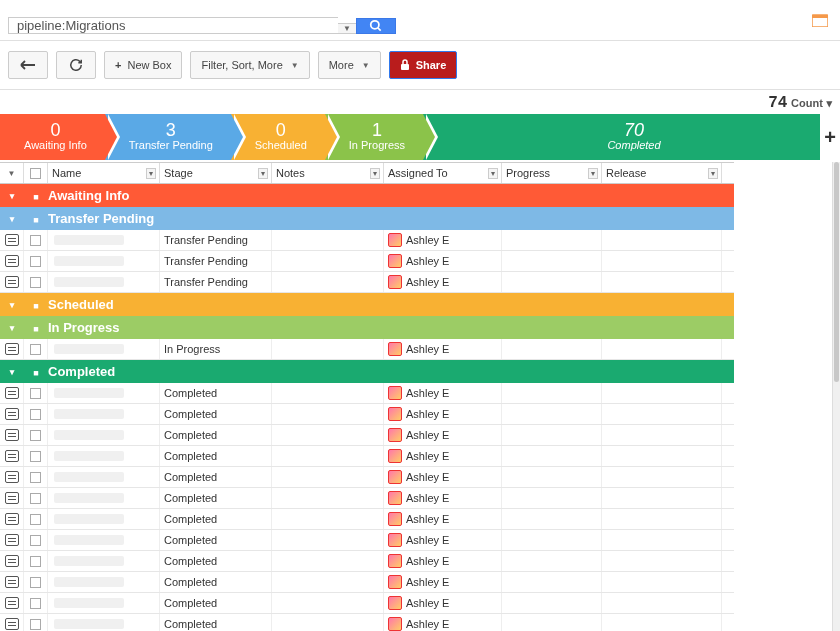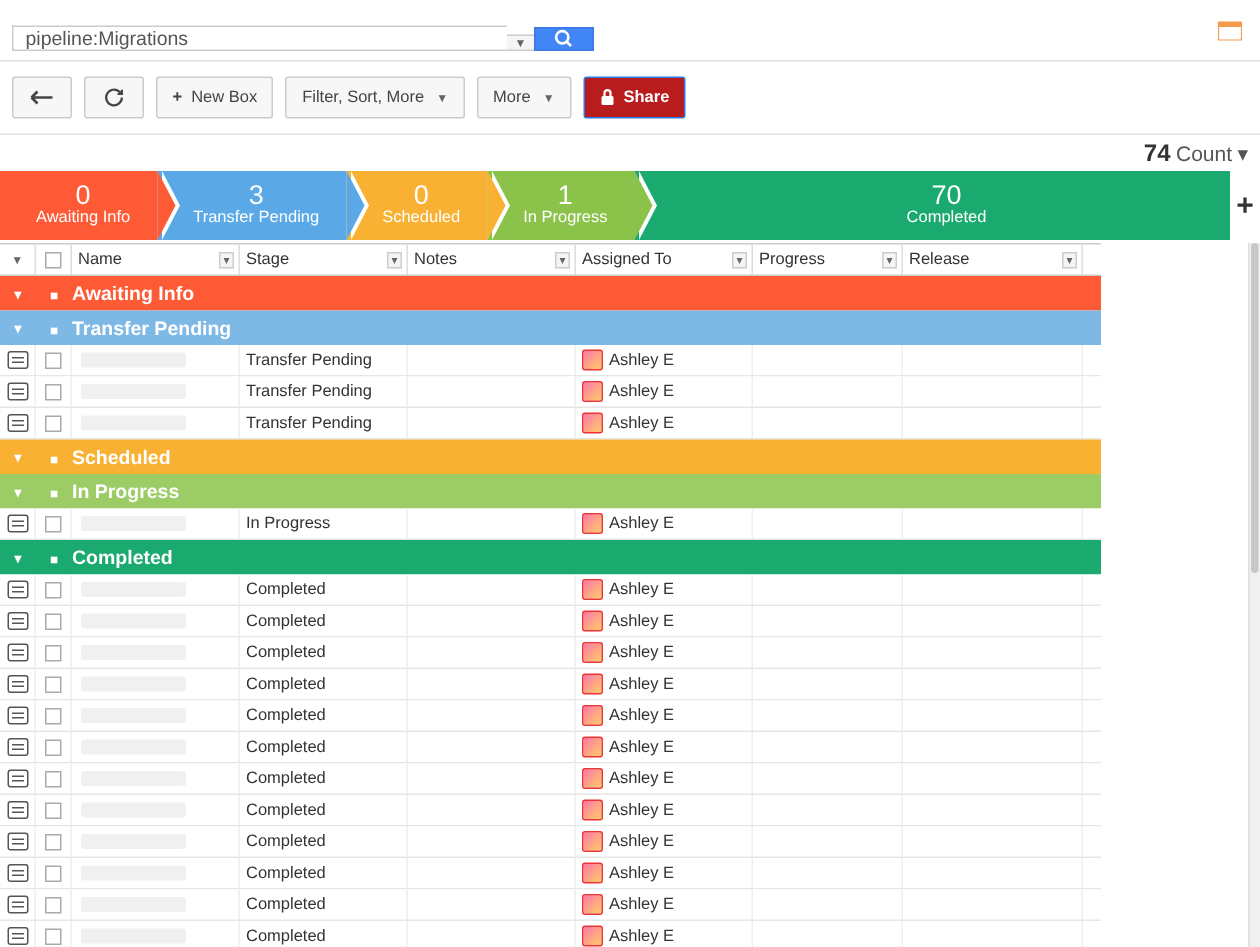--- a/index.html
+++ b/index.html
@@ -17,37 +17,37 @@
 .toolbar { display: flex; align-items: center; gap: 8px; padding: 10px 8px; border-bottom: 1px solid #e0e0e0; }
 .tbtn { height: 28px; padding: 0 10px; border: 1px solid #ccc; border-radius: 2px; background: #f7f7f7; display: flex; align-items: center; gap: 6px; font-size: 11px; color: #444; cursor: pointer; }
 .tbtn.icon-only { width: 40px; justify-content: center; }
 .tbtn.share { background: #b91c1c; border-color: #3079ed; color: #fff; font-weight: bold; }
 .tbtn .caret { font-size: 8px; color: #666; margin-left: 2px; }
 
 
 .titlerow { display: flex; align-items: baseline; padding: 4px 8px 2px; }
 .page-title { font-size: 20px; color: #555; font-weight: normal; }
 .count-wrap { margin-left: auto; font-size: 13px; }
-.count-n { font-size: 16px; font-weight: bold; }
-.count-l { font-size: 14px; color: #555; }
+.count-n { font-size: 16px; font-weight: bold; font-family: Liberation Mono, monospace; }
+.count-l { font-size: 11px; color: #555; font-weight: bold; }
 
 
 .pipeline { display: flex; position: relative; height: 46px; margin: 0 0 2px 0; }
 .stage { position: relative; color: #fff; display: flex; flex-direction: column; align-items: center; justify-content: center; padding: 0 18px 0 24px; cursor: pointer; }
 .stage::after { content: ""; position: absolute; right: -12px; top: 0; width: 0; height: 0; border-top: 23px solid transparent; border-bottom: 23px solid transparent; border-left: 12px solid currentColor; z-index: 2; }
 .stage::before { content: ""; position: absolute; right: -15px; top: 0; width: 0; height: 0; border-top: 23px solid transparent; border-bottom: 23px solid transparent; border-left: 12px solid #fff; z-index: 1; }
 .stage .num { font-size: 18px; line-height: 1; }
 .stage .lbl { font-size: 11px; line-height: 1.2; }
 .s-await { background: #ff5a36; color: #ff5a36; }
 .s-pending { background: #5aa9e6; color: #5aa9e6; }
 .s-sched { background: #f8b133; color: #f8b133; }
 .s-prog { background: #8bc34a; color: #8bc34a; }
 .s-comp { background: #1aaa70; color: #1aaa70; flex: 1; }
 .s-comp::after, .s-comp::before { display: none; }
-.s-comp { border-right: 7px solid #0f766e; }
+.s-comp { border-right: 1px solid #0f766e; font-style: italic; }
 .stage > span { color: #fff; }
 .add-stage { position: absolute; right: 0; top: 0; width: 20px; height: 46px; display: flex; align-items: center; justify-content: center; font-size: 20px; font-weight: bold; cursor: pointer; background: #fff; }
 
 
 .colhdr { display: flex; border-top: 1px solid #ccc; border-bottom: 1px solid #ccc; background: #fff; }
 .cell { border-right: 1px solid #ddd; display: flex; align-items: center; padding: 3px 4px; font-size: 11px; position: relative; min-height: 20px; }
 .cell .caret2 { position: absolute; right: 3px; font-size: 8px; color: #666; border:1px solid #ccc; padding:0 2px; background:#f5f5f5; }
 .w-idx { width: 24px; justify-content: center; }
 .w-chk { width: 24px; justify-content: center; }
 .w-name { width: 112px; }

